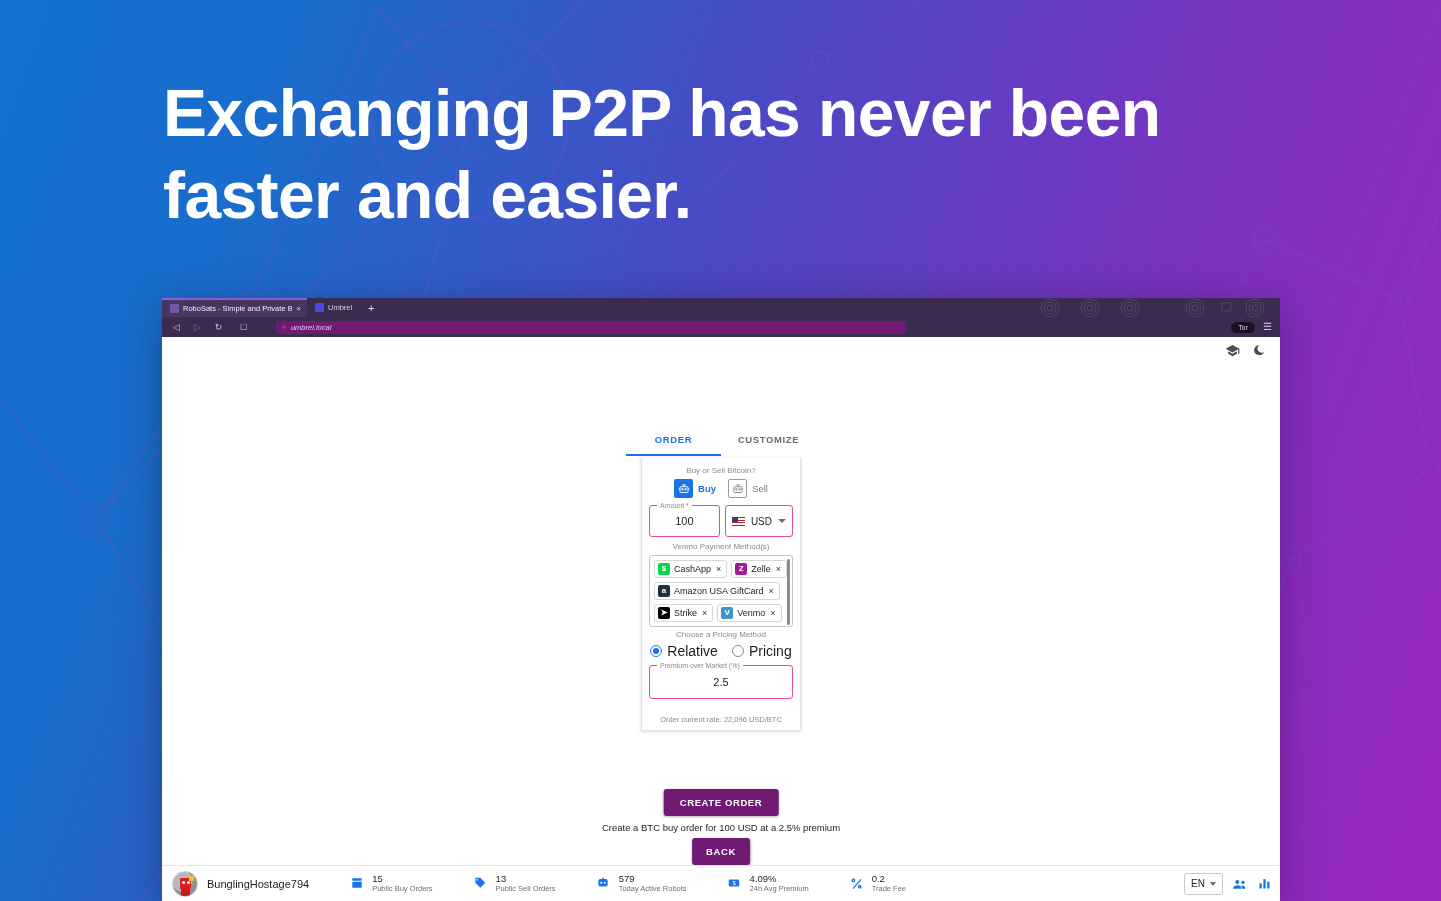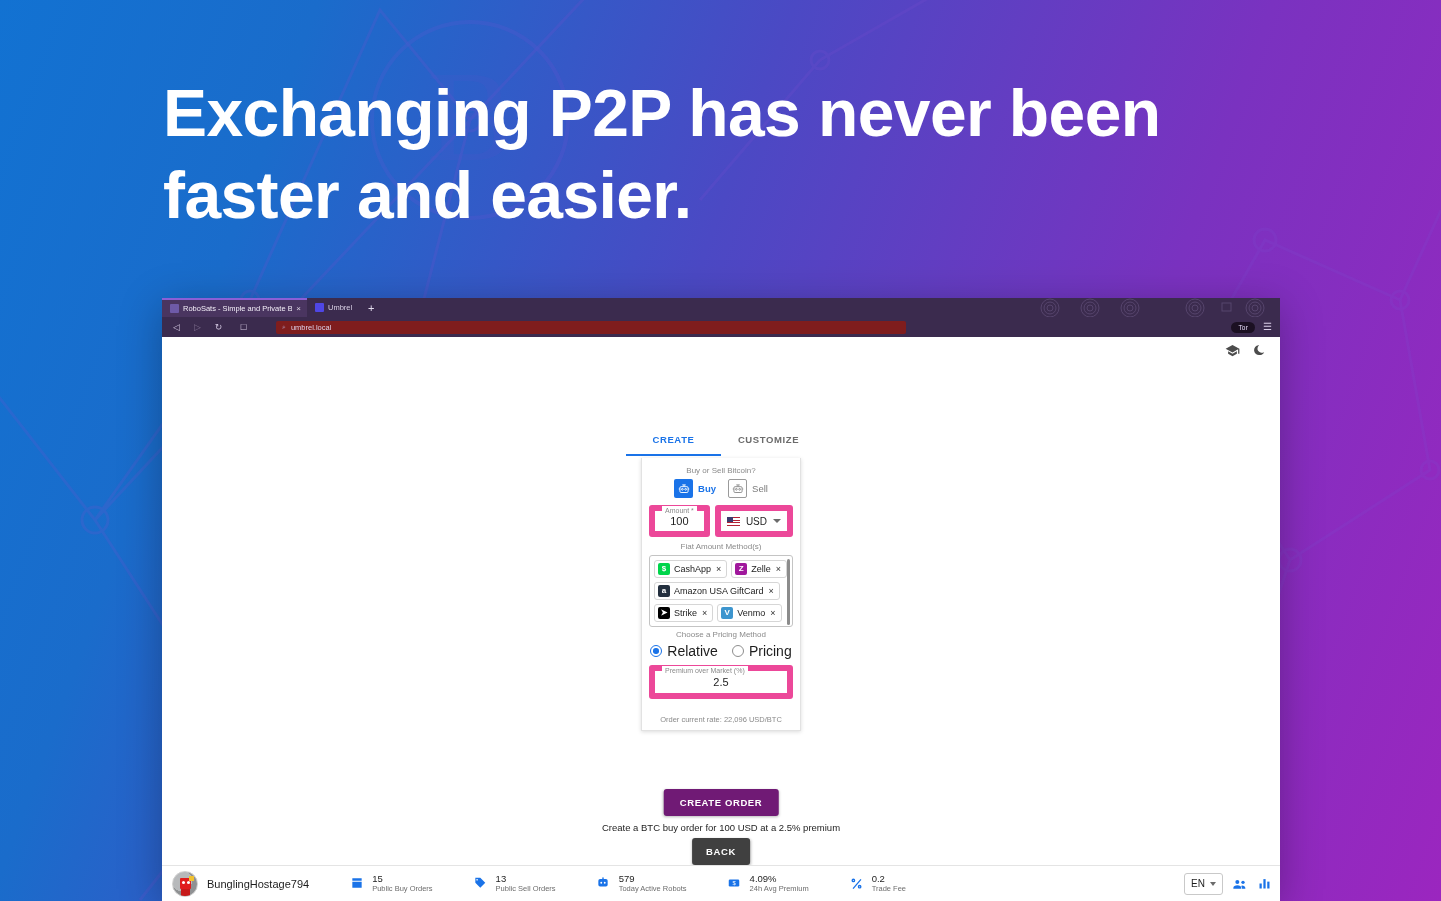--- a/index.html
+++ b/index.html
@@ -97,27 +97,28 @@
   }
   .navbtn {
     width: 13px; height: 13px;
     display: flex; align-items: center; justify-content: center;
     color: #cfc3dd; font-size: 9px;
   }
   .navbtn.dim { color: #7c6c8d; }
   .urlbar {
     flex: 1 1 auto;
     height: 13px;
-    background: #7f1d1d;
+    background: #701a75;
     border-radius: 2px;
     display: flex; align-items: center;
     gap: 5px;
     padding: 0 6px;
     margin-left: 18px;
     max-width: 630px;
+    font-style: italic;
   }
   .urlbar .mag { color: #b6a6c8; font-size: 7px; }
   .urlbar .urltext { color: #ded3ea; font-size: 7.5px; }
   .navbar .bookmark-icon { color: #cfc3dd; font-size: 8px; margin-left: 4px;}
   .nav-right { margin-left: auto; display: flex; align-items: center; gap: 8px; }
   .torbadge {
     background: #1b1022;
     color: #e8defa;
     font-size: 6.5px;
     padding: 2px 7px;
@@ -196,21 +197,21 @@
   }
   .bsicon.sel { background: #1a73e8; }
   .bsicon.unsel { background: #fff; border: 1px solid #9a9a9a; }
   .bslabel { font-size: 9.5px; }
   .bslabel.sel { color: #1a73e8; font-weight: 700; }
   .bslabel.unsel { color: #7b7b7b; }
   
   .amountrow { display: flex; gap: 5px; margin-bottom: 5px; }
   .outlined {
     position: relative;
-    border: 6px solid #ec4899;
+    border: 1px solid #ec4899;
     border-radius: 3px;
     height: 32px;
     display: flex; align-items: center; justify-content: center;
   }
   .outlined > .legend {
     position: absolute;
     top: -5px; left: 7px;
     background: #fff;
     padding: 0 3px;
     font-size: 7px;
@@ -322,21 +323,21 @@
     left: 50%; transform: translateX(-50%);
     top: 485px;
     font-size: 9.5px;
     color: #1d1d1d;
     white-space: nowrap;
   }
   .backbtn {
     position: absolute;
     left: 50%; transform: translateX(-50%);
     top: 501px;
-    background: #404040;
+    background: #701a75;
     color: #fff;
     font-size: 9.5px;
     font-weight: 700;
     letter-spacing: .6px;
     padding: 8px 14px;
     border: none; border-radius: 3px;
     box-shadow: 0 1px 3px rgba(0,0,0,.28);
     cursor: pointer;
   }
   
@@ -493,21 +494,21 @@
             </svg>
         </span>
         <span>
           <svg width="14" height="14" viewBox="0 0 24 24" fill="#4c4c4c">
               <path d="M12.3 2c-.4 0-.8 0-1.2.1A8.5 8.5 0 0 0 13 19a8.5 8.5 0 0 0 7.9-5.4A7 7 0 0 1 12.3 2z"></path>
             </svg>
         </span>
       </div>
 
       <div class="apptabs">
-        <div class="apptab active">CREATE</div>
+        <div class="apptab active">ORDER</div>
         <div class="apptab">CUSTOMIZE</div>
       </div>
       <div class="apptab-underline">
           <i></i>
         </div>
 
       <div class="ordercard">
 
         <div class="fieldlabel">Buy or Sell Bitcoin?</div>
 
@@ -541,21 +542,21 @@
             <span class="legend">Amount *</span>
             <span class="val">100</span>
           </div>
           <div class="outlined currencyfield">
             <span class="flag"></span>
             <span class="cur">USD</span>
             <span class="caret"></span>
           </div>
         </div>
 
-        <div class="fieldlabel">Fiat Amount Method(s)</div>
+        <div class="fieldlabel">Venmo Payment Method(s)</div>
 
         <div class="pmbox">
           <div class="chip">
             <span class="ico ico-cashapp">$</span>
             <span>CashApp</span>
             <span class="x">×</span>
           </div>
           <div class="chip">
             <span class="ico ico-zelle">Z</span>
             <span>Zelle</span>

